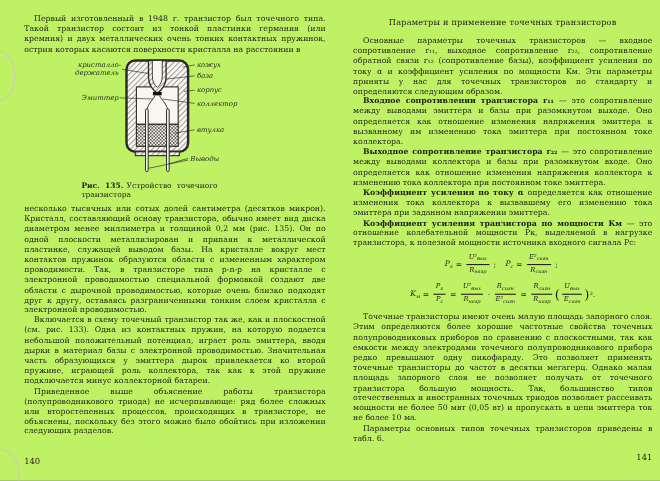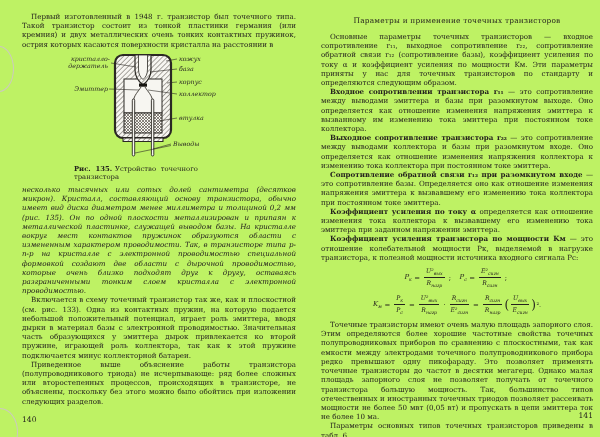--- a/index.html
+++ b/index.html
@@ -14,21 +14,21 @@
   .arc2{left:-18px;top:408px;width:34px;height:46px;}
 
   .col{position:absolute;top:12px;}
   .col-left{left:22px;width:274px;}
   .col-right{left:321px;width:272px;}
 
   p.body{
     margin:0; font-size:7.1px; line-height:9.2px;
     text-align:justify; text-indent:9px;
   }
-  p.noindent{text-indent:0;font-style:italic;}
+  p.noindent{text-indent:0;}
   .lead{font-weight:bold;}
 
   .heading{
     margin:4px 0 7px 0; text-align:center; font-weight:normal;
     font-size:7.4px; letter-spacing:0.2px;
   }
 
   .figure-block{width:212px;margin:3px auto 2px auto;}
   .fig-caption{
     width:170px;margin:1px auto 3px auto;text-align:left;
@@ -127,21 +127,20 @@
 
   <div class="col col-right">
     <div class="heading">Параметры и применение точечных транзисторов</div>
 
     <p class="body">Основные параметры точечных транзисторов — входное сопротивление r₁₁, выходное сопротивление r₂₂, сопротивление обратной связи r₁₂ (сопротивление базы), коэффициент усиления по току α и коэффициент усиления по мощности Kм. Эти параметры приняты у нас для точечных транзисторов по стандарту и определяются следующим образом.</p>
 
     <p class="body"><span class="lead">Входное сопротивлении транзистора r₁₁</span><span> — это сопротивление между выводами эмиттера и базы при разомкнутом выходе. Оно определяется как отношение изменения напряжения эмиттера к вызванному им изменению тока эмиттера при постоянном токе коллектора.</span></p>
 
     <p class="body"><span class="lead">Выходное сопротивление транзистора r₂₂</span><span> — это сопротивление между выводами коллектора и базы при разомкнутом входе. Оно определяется как отношение изменения напряжения коллектора к изменению тока коллектора при постоянном токе эмиттера.</span></p>
 
-    <p class="body"><span class="lead">Сопротивление обратной связи r₁₂ при разомкнутом входе</span><span> — это сопротивление базы. Определяется оно как отношение изменения напряжения эмиттера к вызвавшему его изменению тока коллектора при постоянном токе эмиттера.</span></p>
 
     <p class="body"><span class="lead">Коэффициент усиления по току α</span><span> определяется как отношение изменения тока коллектора к вызвавшему его изменению тока эмиттера при заданном напряжении эмиттера.</span></p>
 
     <p class="body"><span class="lead">Коэффициент усиления транзистора по мощности Kм</span><span> — это отношение колебательной мощности Pк, выделяемой в нагрузке транзистора, к полезной мощности источника входного сигнала Pс:</span></p>
 
     <div class="formula-block">
       <div class="formula-line">
         <span class="term"><span>P</span><sub>к</sub></span>
         <span class="op">=</span>
         <span class="frac">

